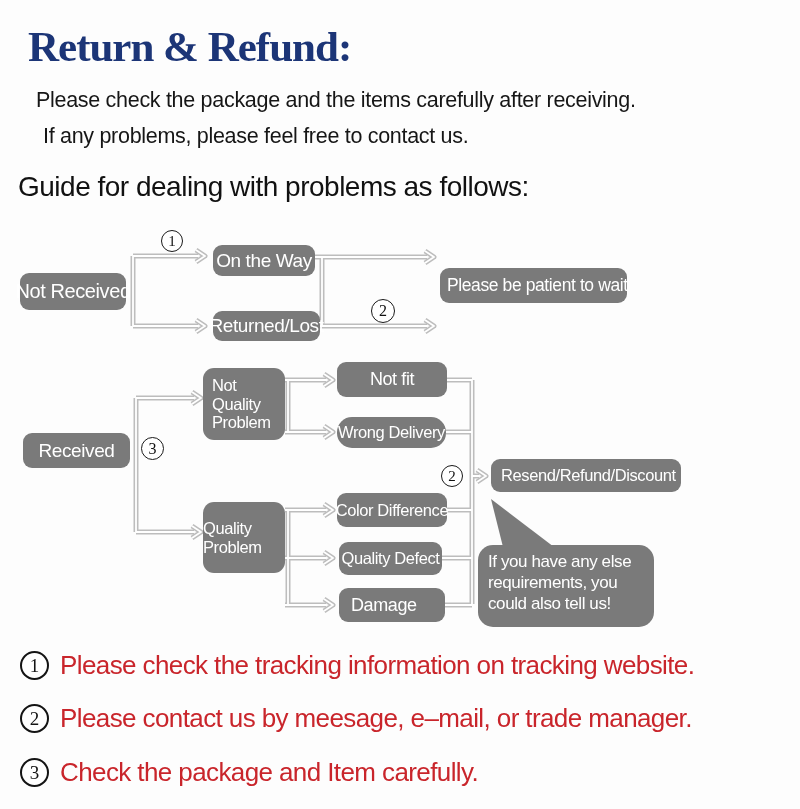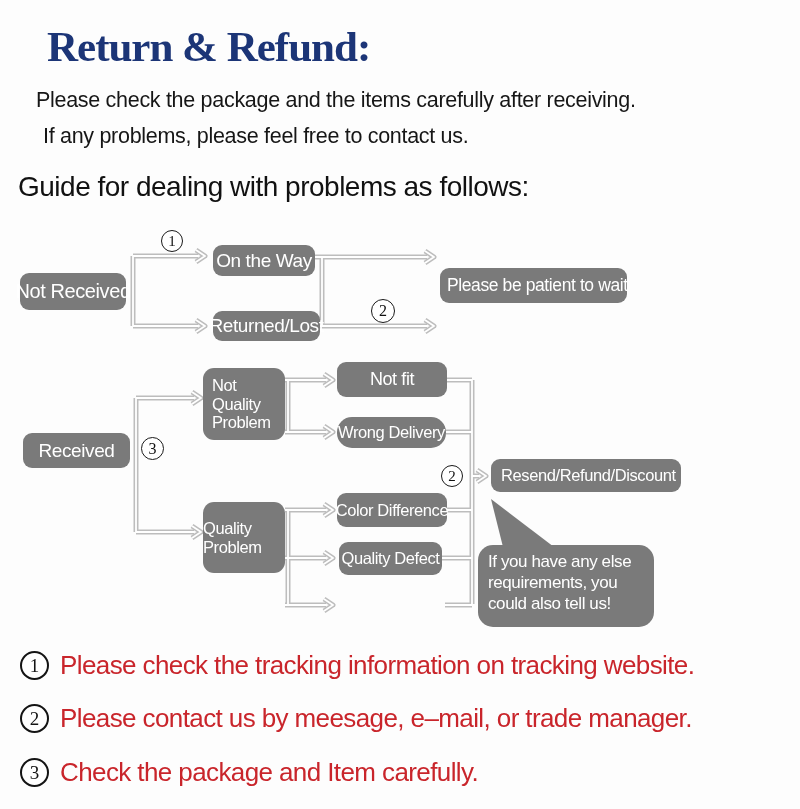--- a/index.html
+++ b/index.html
@@ -4,21 +4,21 @@
 <style>
   html,body{margin:0;padding:0;background:#ffffff;}
   #stage{
     position:relative;width:800px;height:809px;background:#fdfdfd;overflow:hidden;
     font-family:"Liberation Sans",sans-serif;
   }
   
   .title{
     position:absolute;left:28px;top:22px;
     font-family:"Liberation Serif",serif;font-weight:bold;font-size:43px;
-    color:#1c3577;letter-spacing:-1px;white-space:nowrap;margin-left:19px;
+    color:#1c3577;letter-spacing:-1px;white-space:nowrap;
   }
   .intro{position:absolute;font-size:21.5px;color:#161616;letter-spacing:-0.3px;white-space:nowrap;}
   .intro1{left:36px;top:88px;}
   .intro2{left:43px;top:124px;}
   .guide{position:absolute;left:18px;top:171px;font-size:28px;color:#111;letter-spacing:-0.5px;white-space:nowrap;}
   
   svg.conn{position:absolute;left:0;top:0;z-index:1;}
   .node{
     position:absolute;z-index:2;background:#7a7a7a;color:#fff;border-radius:9px;
     display:flex;align-items:center;justify-content:center;
@@ -108,20 +108,21 @@
   <div class="node n-ontheway">On the Way</div>
   <div class="node n-returnedlost">Returned/Lost</div>
   <div class="node n-pleasewait left">Please be patient to wait</div>
   <div class="node n-received">Received</div>
   <div class="node n-nqp left">Not Quality Problem</div>
   <div class="node n-qp left">Quality Problem</div>
   <div class="node n-notfit">Not fit</div>
   <div class="node n-wrongdelivery">Wrong Delivery</div>
   <div class="node n-colordiff">Color Difference</div>
   <div class="node n-qualitydefect">Quality Defect</div>
+  <div class="node n-damage left">Damage</div>
   <div class="node n-rrd left">Resend/Refund/Discount</div>
   <div class="bubble">If you have any else requirements, you could also tell us!</div>
 
   <div class="mark m1">1</div>
   <div class="mark m2a">2</div>
   <div class="mark m3">3</div>
   <div class="mark m2b">2</div>
 
   <div class="note note1">
     <span class="note-circle">1</span>

